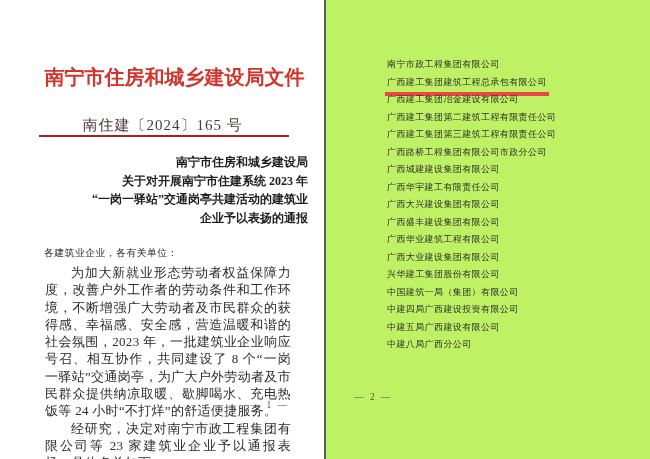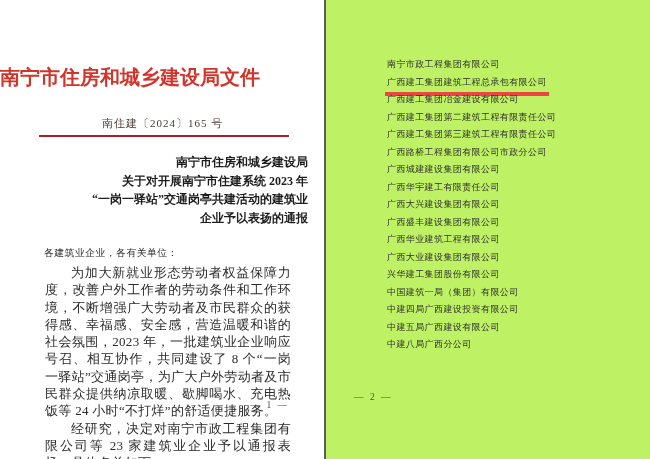--- a/index.html
+++ b/index.html
@@ -8,27 +8,27 @@
     background:#fdfdfc;
     font-family:"Liberation Serif","DejaVu Serif",serif;
     color:#262626;
   }
   
   .page-left {
     position:absolute; left:0; top:0; width:325px; height:459px;
     background:#ffffff;
   }
   .agency-header {
-    position:absolute; top:64px; left:0; width:100%;
-    text-align:left; font-size:20px; font-weight:bold;
+    position:absolute; top:64px; left:12px; width:100%;
+    text-align:center; font-size:20px; font-weight:bold;
     color:#d0342a; white-space:nowrap; letter-spacing:0px;
   }
   .doc-number {
     position:absolute; top:116px; left:0; width:100%;
-    text-align:center; font-size:11px; color:#4a3a38; letter-spacing:1px;
+    text-align:center; font-size:15px; color:#4a3a38; letter-spacing:1px;
   }
   .red-rule {
     position:absolute; top:135px; left:39px; width:250px; height:2px;
     background:#a91f23;
   }
   .doc-title {
     position:absolute; top:153px; left:18px; width:290px;
     text-align:right; font-weight:bold; font-size:12px;
     line-height:18.5px; color:#1d1d1d;
   }

